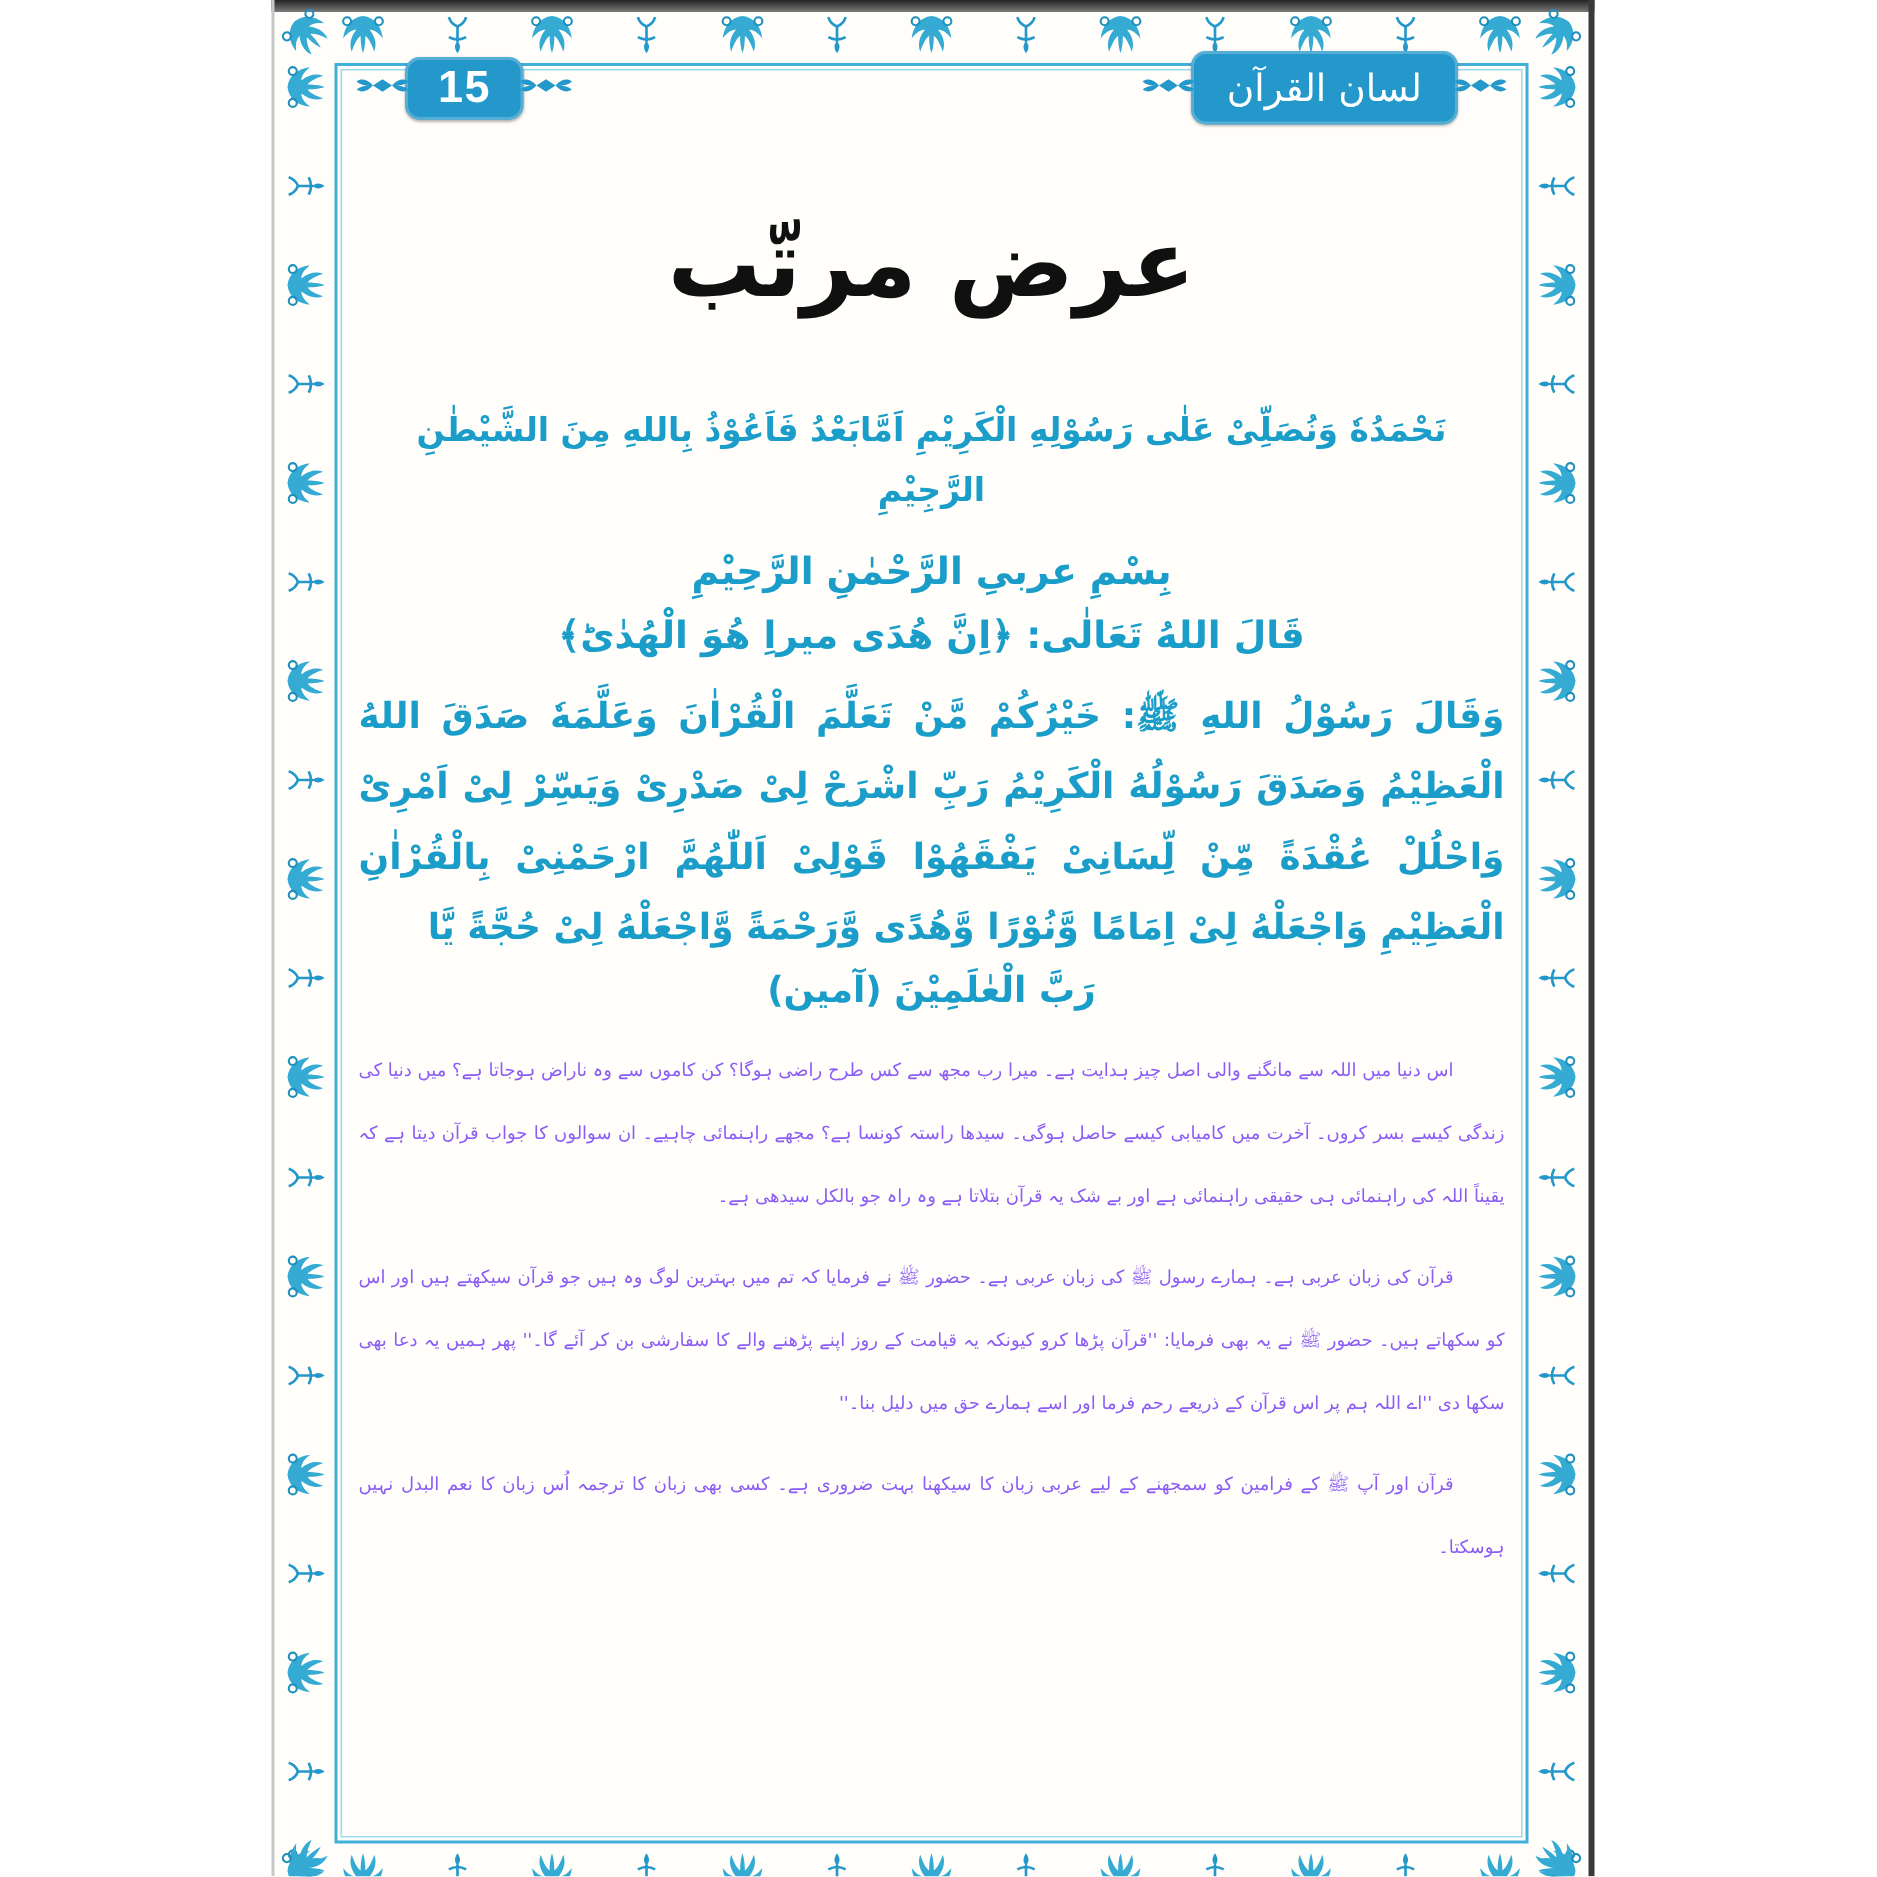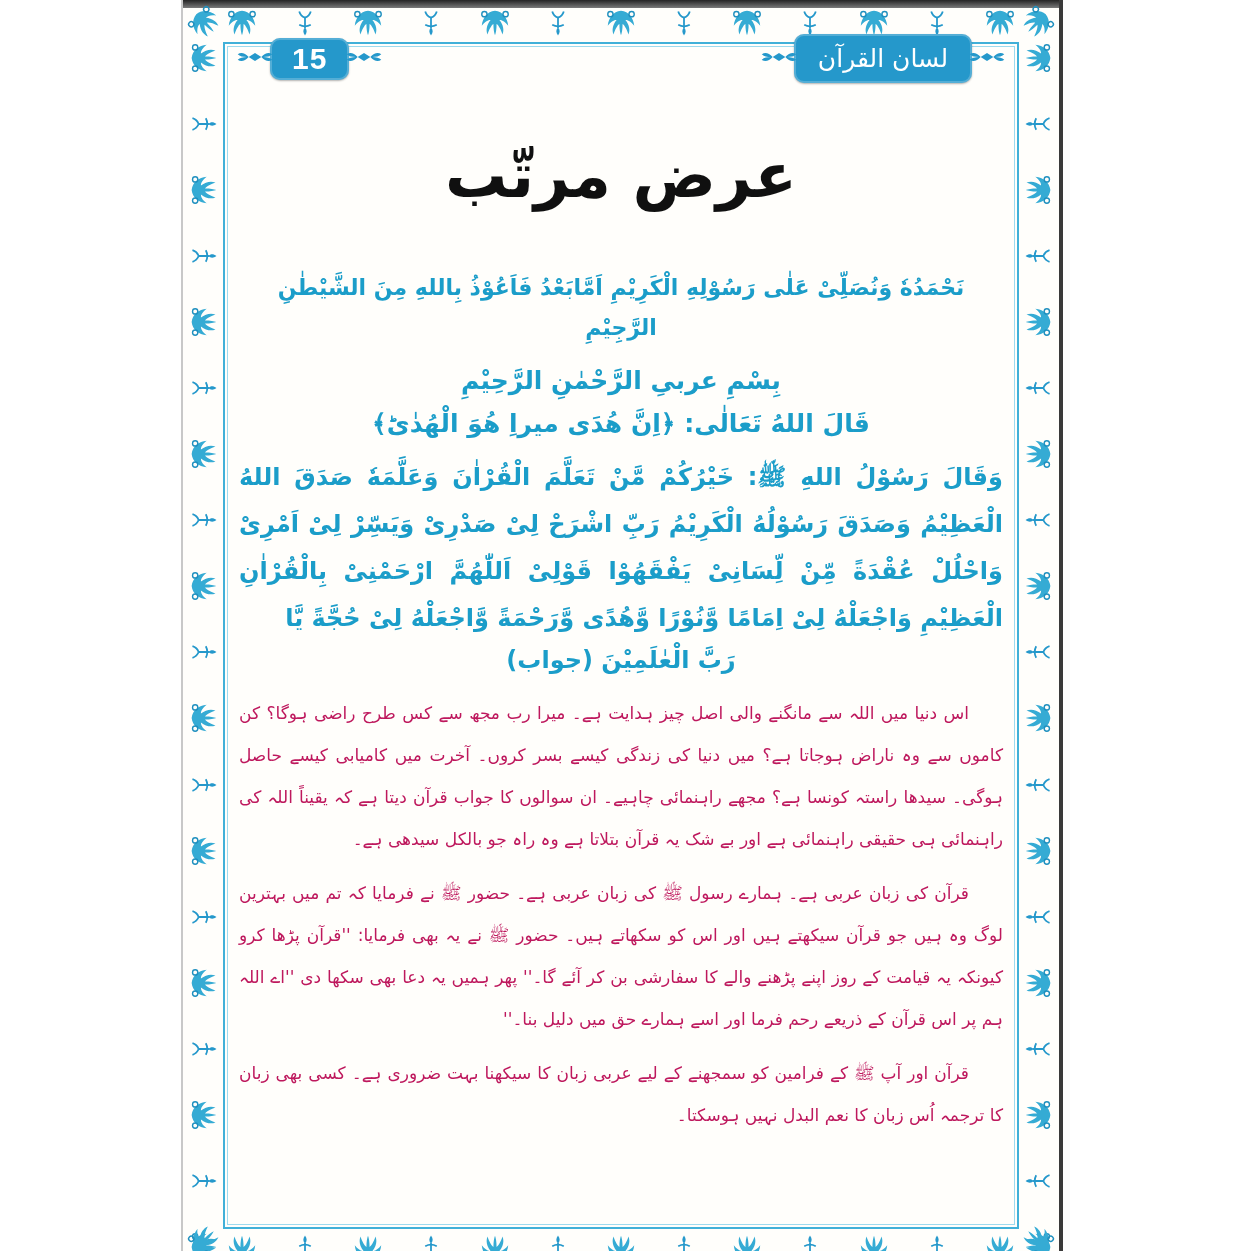--- a/index.html
+++ b/index.html
@@ -52,21 +52,21 @@
                 margin-top:56px; letter-spacing:-1px; }
 
   .arabic { color:#1b9dc9; font-weight:bold; text-align:center; }
   .arabic-hamd     { font-size:22px; margin-top:56px; line-height:40px; }
   .arabic-bismillah{ font-size:25px; margin-top:18px; }
   .arabic-ayah     { font-size:25px; margin-top:14px; }
   .arabic-hadith   { font-size:24px; margin-top:16px; line-height:47px;
                      text-align:justify; }
   .arabic-amin     { font-size:24px; margin-top:4px; }
 
-  .urdu { color:#be185d; font-size:17px; line-height:42px; text-align:justify;
+  .urdu { color:#8b5cf6; font-size:12px; line-height:42px; text-align:justify;
           margin-top:12px; text-indent:34px; }
   .urdu-first { margin-top:18px; }
 </style>
 </head>
 <body>
 
 <div class="canvas">
   <div class="page">
 
     <div class="edge-top"></div>
@@ -491,21 +491,21 @@
   </svg></span>
         </div>
       </div>
 
       <div class="page-title">عرض مرتّب</div>
 
       <div class="arabic arabic-hamd">نَحْمَدُهٗ وَنُصَلِّیْ عَلٰی رَسُوْلِهِ الْکَرِیْمِ اَمَّابَعْدُ فَاَعُوْذُ بِاللهِ مِنَ الشَّیْطٰنِ الرَّجِیْمِ</div>
       <div class="arabic arabic-bismillah">بِسْمِ عربیِ الرَّحْمٰنِ الرَّحِیْمِ</div>
       <div class="arabic arabic-ayah">قَالَ اللهُ تَعَالٰی: ﴿اِنَّ هُدَی میراِ هُوَ الْهُدٰیؕ﴾</div>
       <div class="arabic arabic-hadith">وَقَالَ رَسُوْلُ اللهِ ﷺ: خَیْرُکُمْ مَّنْ تَعَلَّمَ الْقُرْاٰنَ وَعَلَّمَهٗ صَدَقَ اللهُ الْعَظِیْمُ وَصَدَقَ رَسُوْلُهُ الْکَرِیْمُ رَبِّ اشْرَحْ لِیْ صَدْرِیْ وَیَسِّرْ لِیْ اَمْرِیْ وَاحْلُلْ عُقْدَةً مِّنْ لِّسَانِیْ یَفْقَهُوْا قَوْلِیْ اَللّٰهُمَّ ارْحَمْنِیْ بِالْقُرْاٰنِ الْعَظِیْمِ وَاجْعَلْهُ لِیْ اِمَامًا وَّنُوْرًا وَّهُدًی وَّرَحْمَةً وَّاجْعَلْهُ لِیْ حُجَّةً یَّا</div>
-      <div class="arabic arabic-amin">رَبَّ الْعٰلَمِیْنَ (جواب)</div>
+      <div class="arabic arabic-amin">رَبَّ الْعٰلَمِیْنَ (آمین)</div>
 
       <p class="urdu urdu-first">اس دنیا میں اللہ سے مانگنے والی اصل چیز ہدایت ہے۔ میرا رب مجھ سے کس طرح راضی ہوگا؟ کن کاموں سے وہ ناراض ہوجاتا ہے؟ میں دنیا کی زندگی کیسے بسر کروں۔ آخرت میں کامیابی کیسے حاصل ہوگی۔ سیدھا راستہ کونسا ہے؟ مجھے راہنمائی چاہیے۔ ان سوالوں کا جواب قرآن دیتا ہے کہ یقیناً اللہ کی راہنمائی ہی حقیقی راہنمائی ہے اور بے شک یہ قرآن بتلاتا ہے وہ راہ جو بالکل سیدھی ہے۔</p>
       <p class="urdu">قرآن کی زبان عربی ہے۔ ہمارے رسول ﷺ کی زبان عربی ہے۔ حضور ﷺ نے فرمایا کہ تم میں بہترین لوگ وہ ہیں جو قرآن سیکھتے ہیں اور اس کو سکھاتے ہیں۔ حضور ﷺ نے یہ بھی فرمایا: ''قرآن پڑھا کرو کیونکہ یہ قیامت کے روز اپنے پڑھنے والے کا سفارشی بن کر آئے گا۔'' پھر ہمیں یہ دعا بھی سکھا دی ''اے اللہ ہم پر اس قرآن کے ذریعے رحم فرما اور اسے ہمارے حق میں دلیل بنا۔''</p>
       <p class="urdu">قرآن اور آپ ﷺ کے فرامین کو سمجھنے کے لیے عربی زبان کا سیکھنا بہت ضروری ہے۔ کسی بھی زبان کا ترجمہ اُس زبان کا نعم البدل نہیں ہوسکتا۔</p>
 
     </div>
   </div>
 </div>
 
 </body></html>

